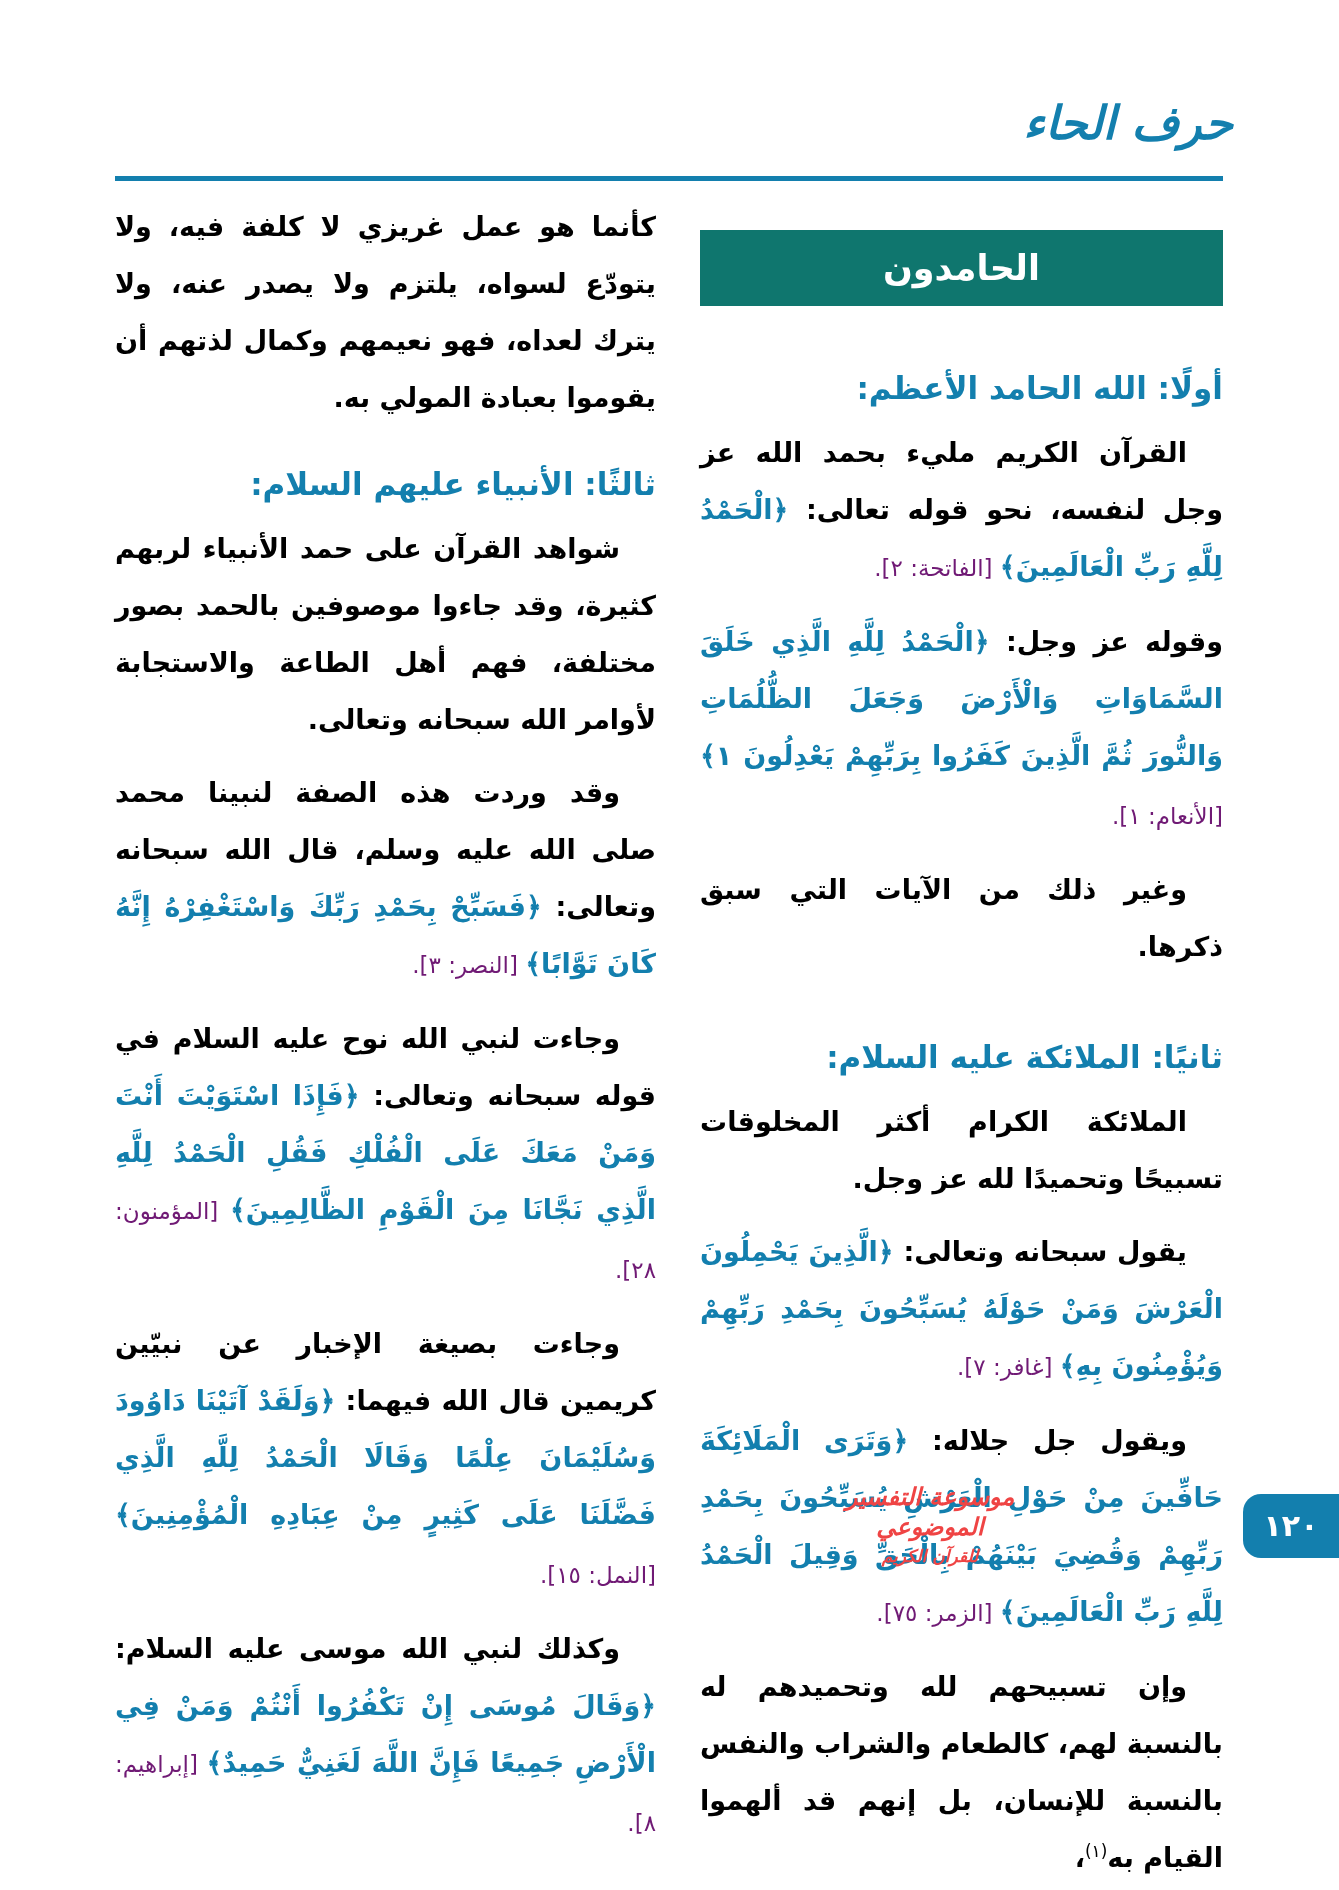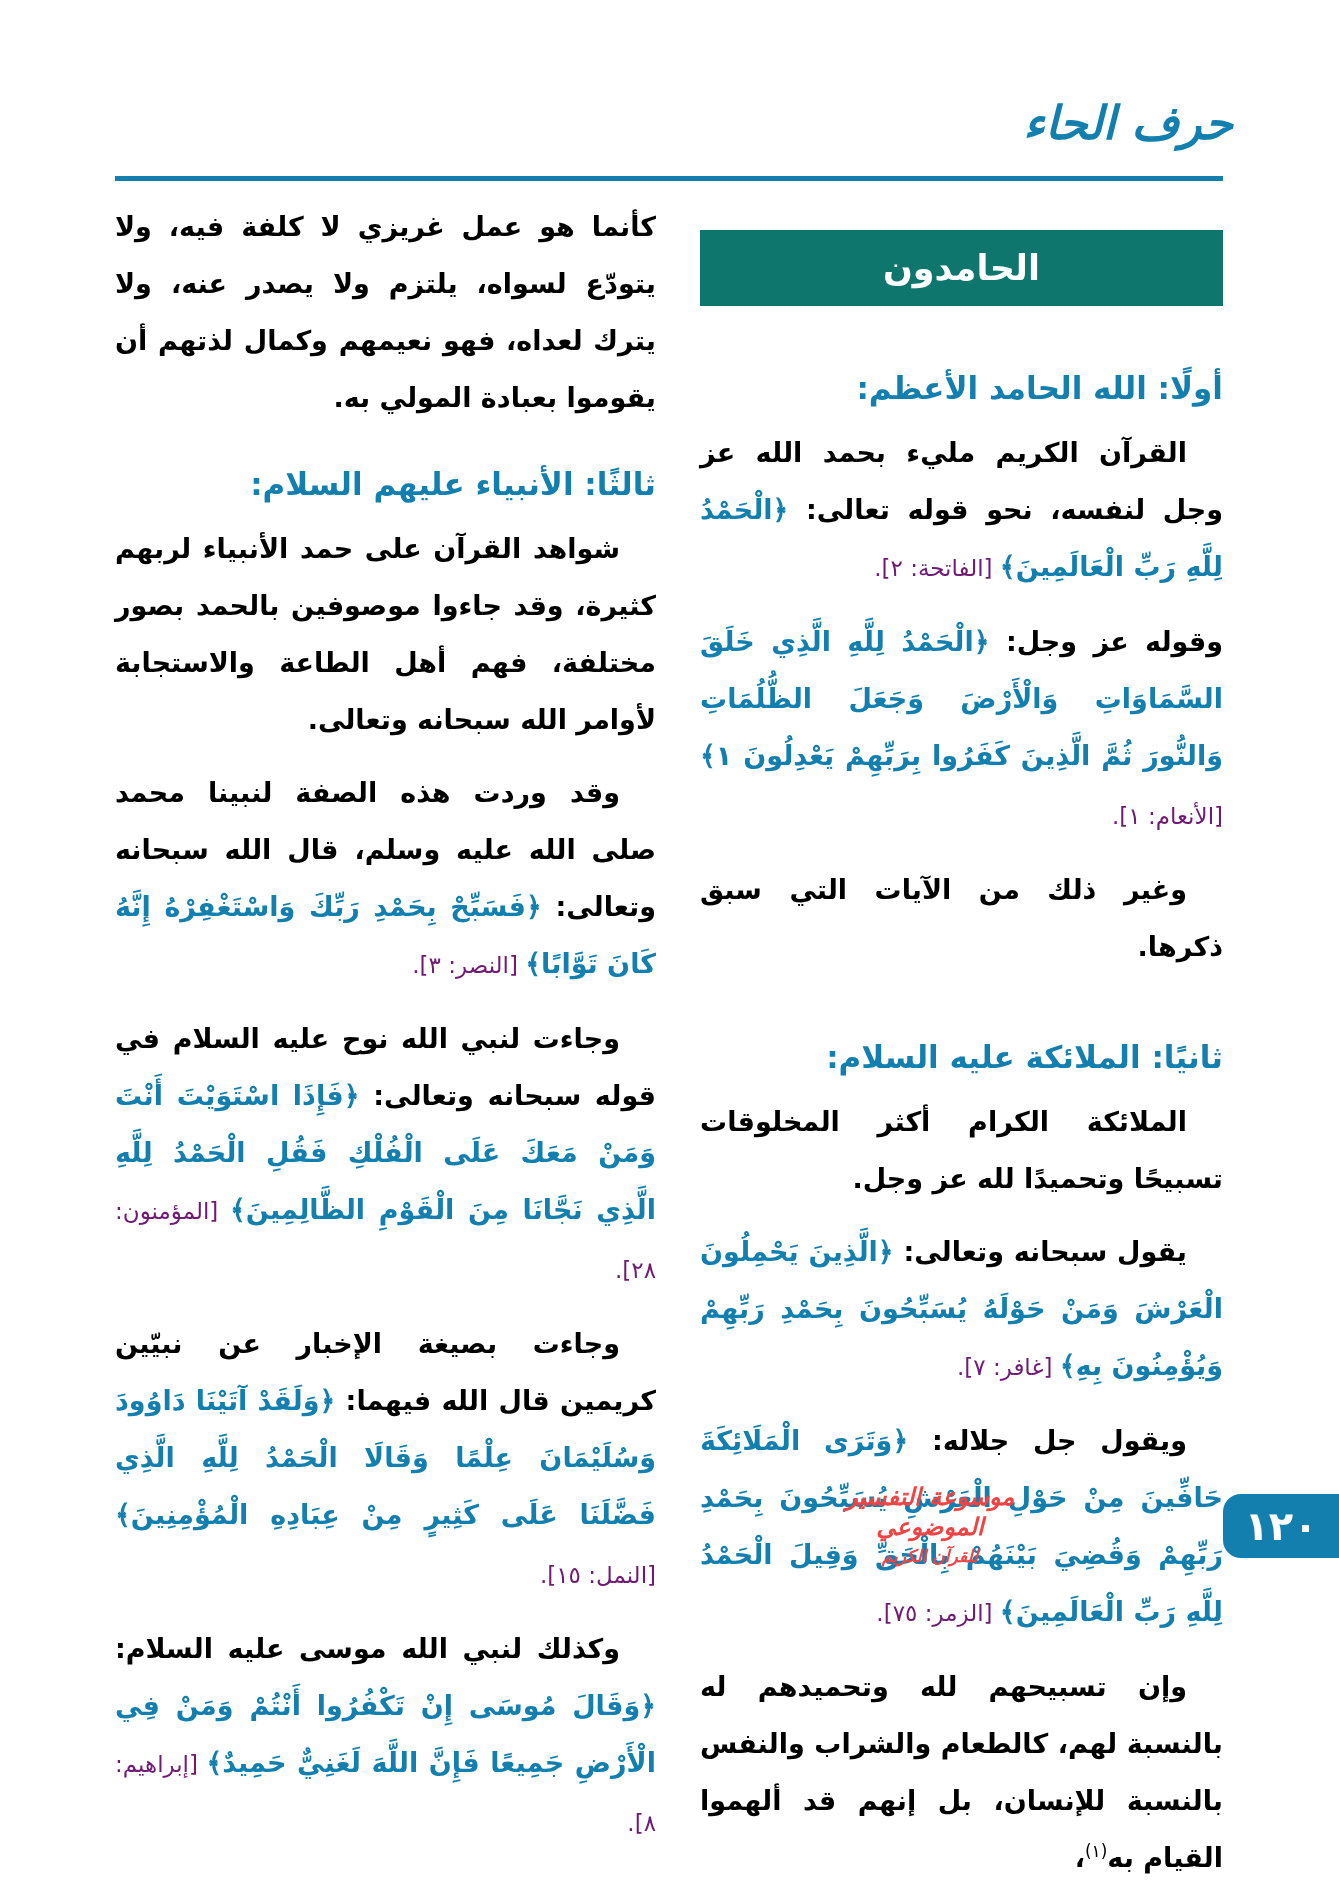--- a/index.html
+++ b/index.html
@@ -46,23 +46,23 @@
   .ref{font-weight:normal;font-size:23px;color:#701a75;}
   sup.fn-ref{font-size:17px;font-weight:normal;line-height:0;}
   
   .logo{
     position:absolute;top:1434px;left:840px;width:180px;
     text-align:center;color:#ef4444;font-style:italic;line-height:1.25;margin-top:48px;
   }
   .logo-line1{font-size:24px;font-weight:bold;}
   .logo-line2{font-size:17px;font-weight:bold;margin-top:4px;}
   .page-num-box{
-    position:absolute;top:1494px;right:0;width:116px;height:64px;
+    position:absolute;top:1494px;right:0;width:96px;height:64px;
     background:#137fae;border-radius:18px 0 0 18px;
-    color:#fff;font-size:40px;font-weight:bold;
+    color:#fff;font-size:30px;font-weight:bold;
     text-align:center;line-height:64px;
   }
 </style>
 </head>
 <body>
 
 <div class="page">
 
   <div class="header-title">حرف الحاء</div>
   <div class="header-rule"></div>

